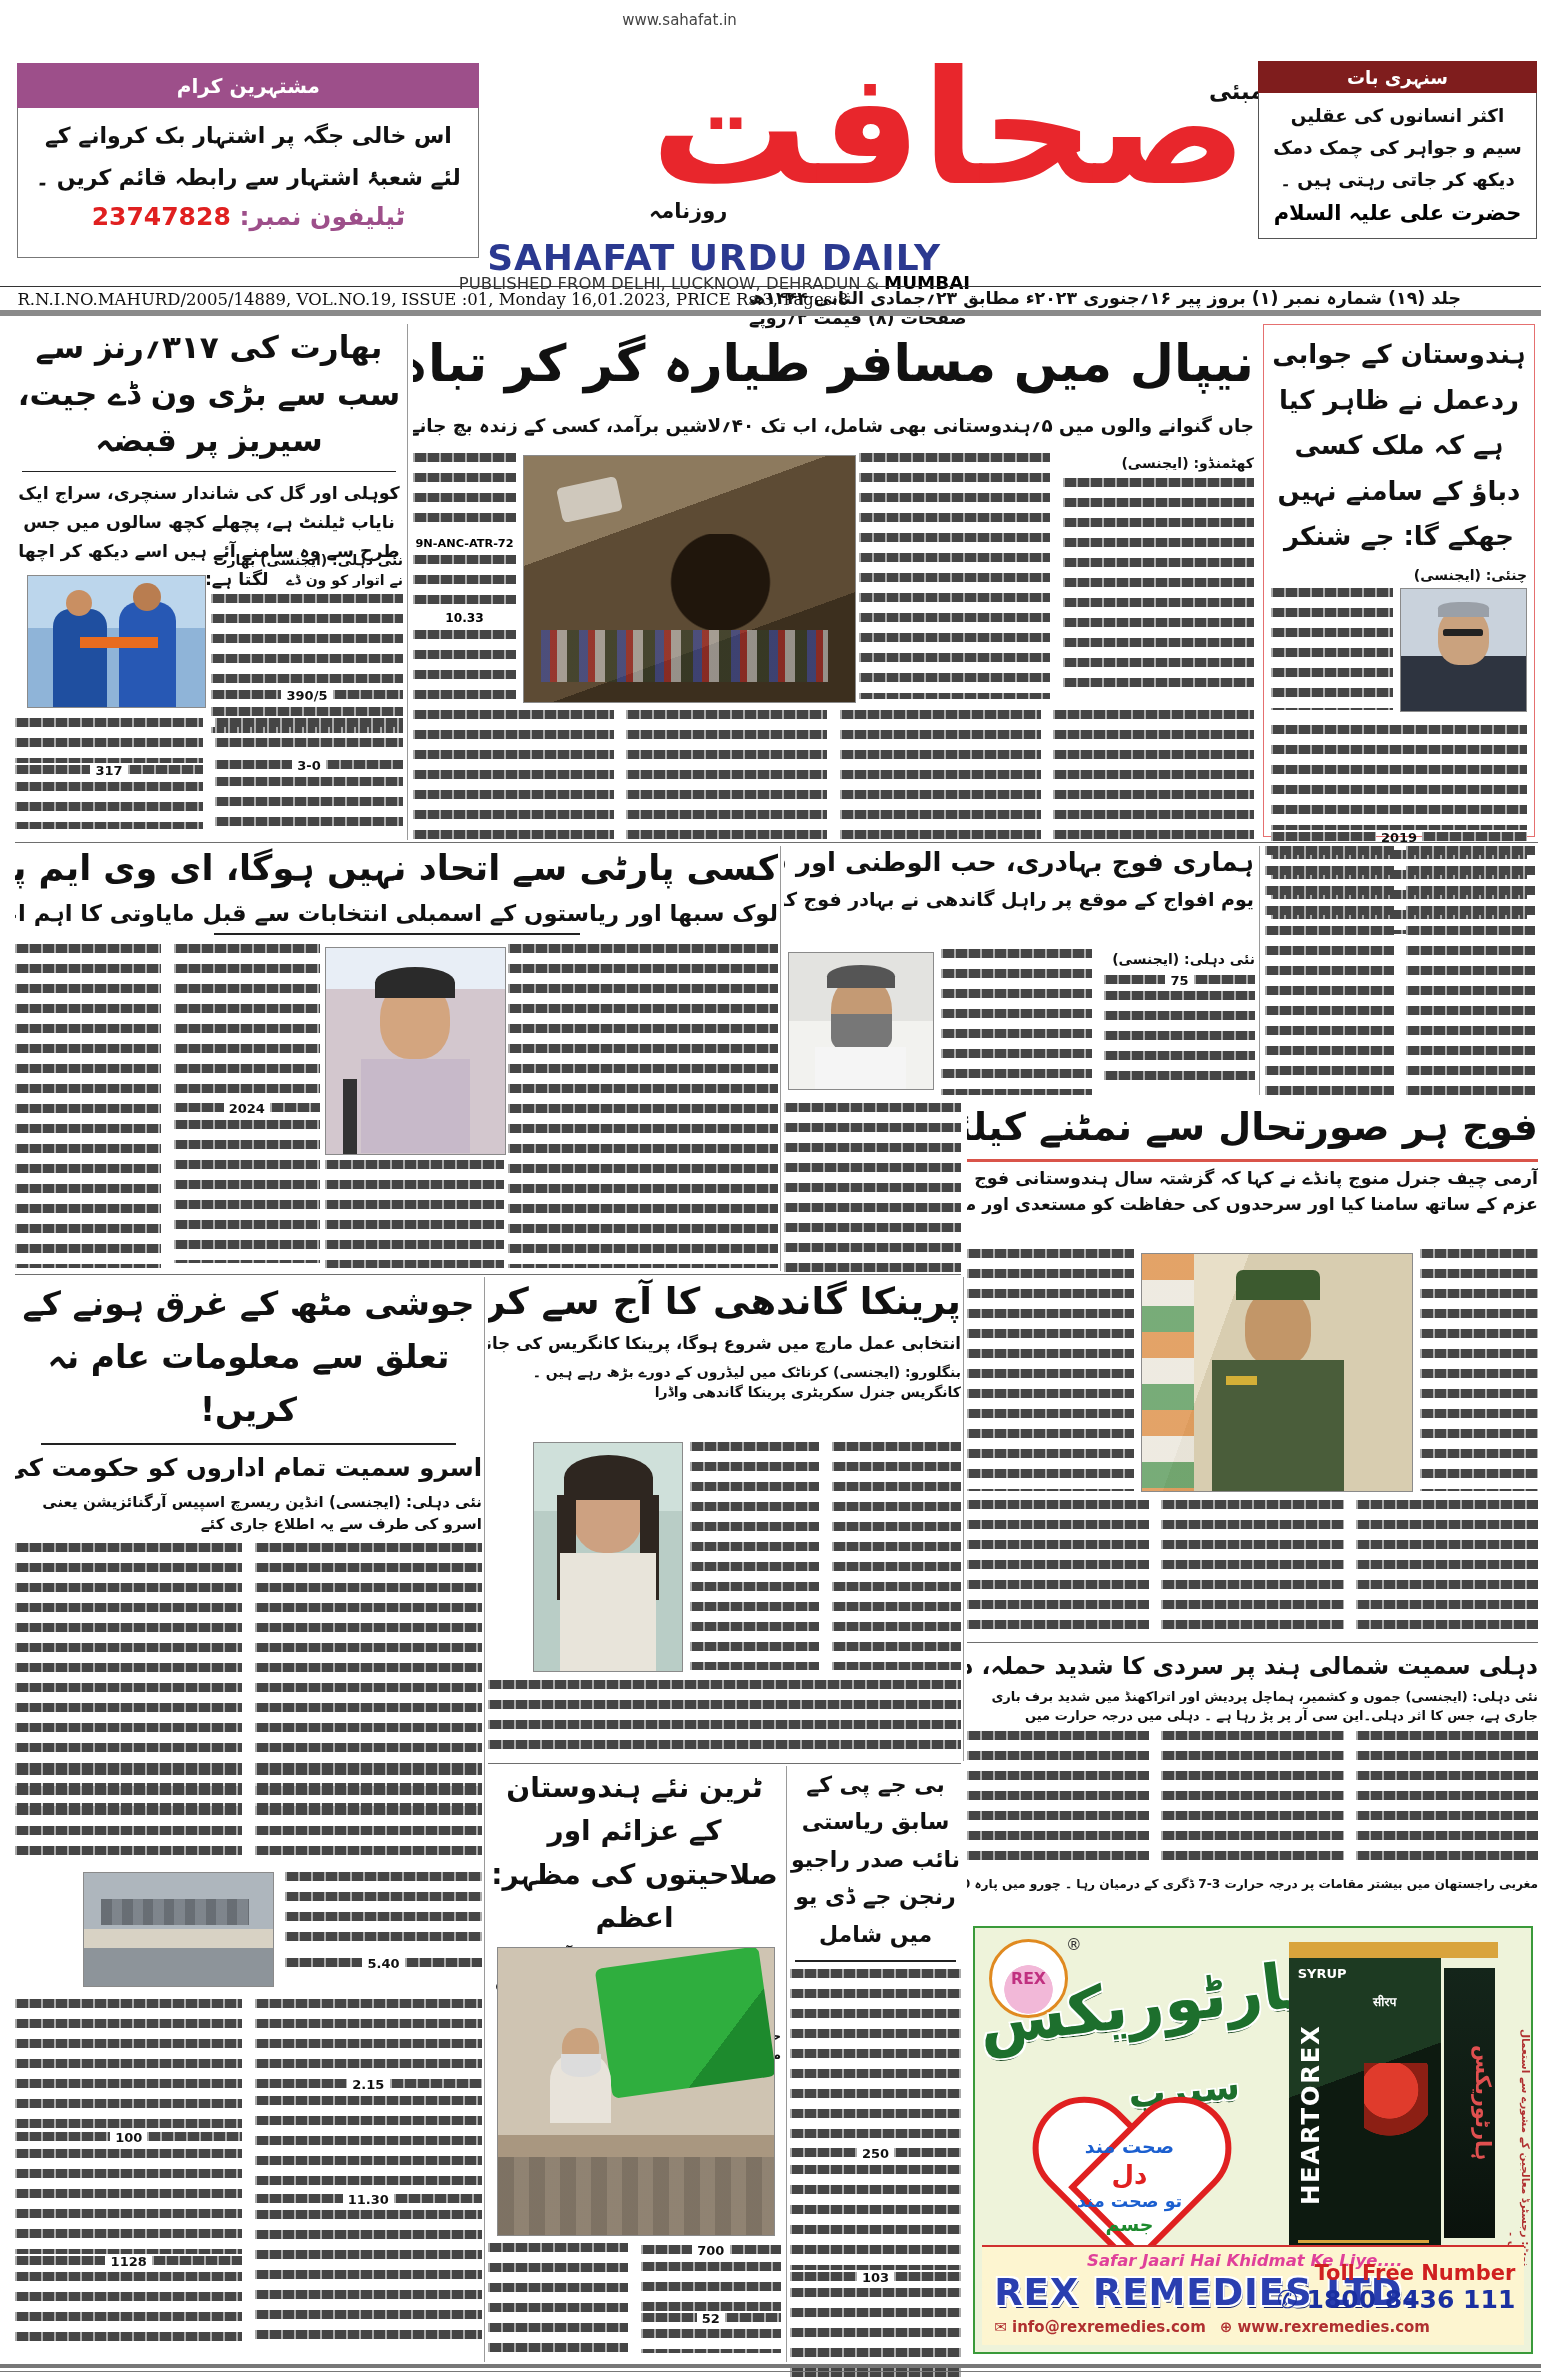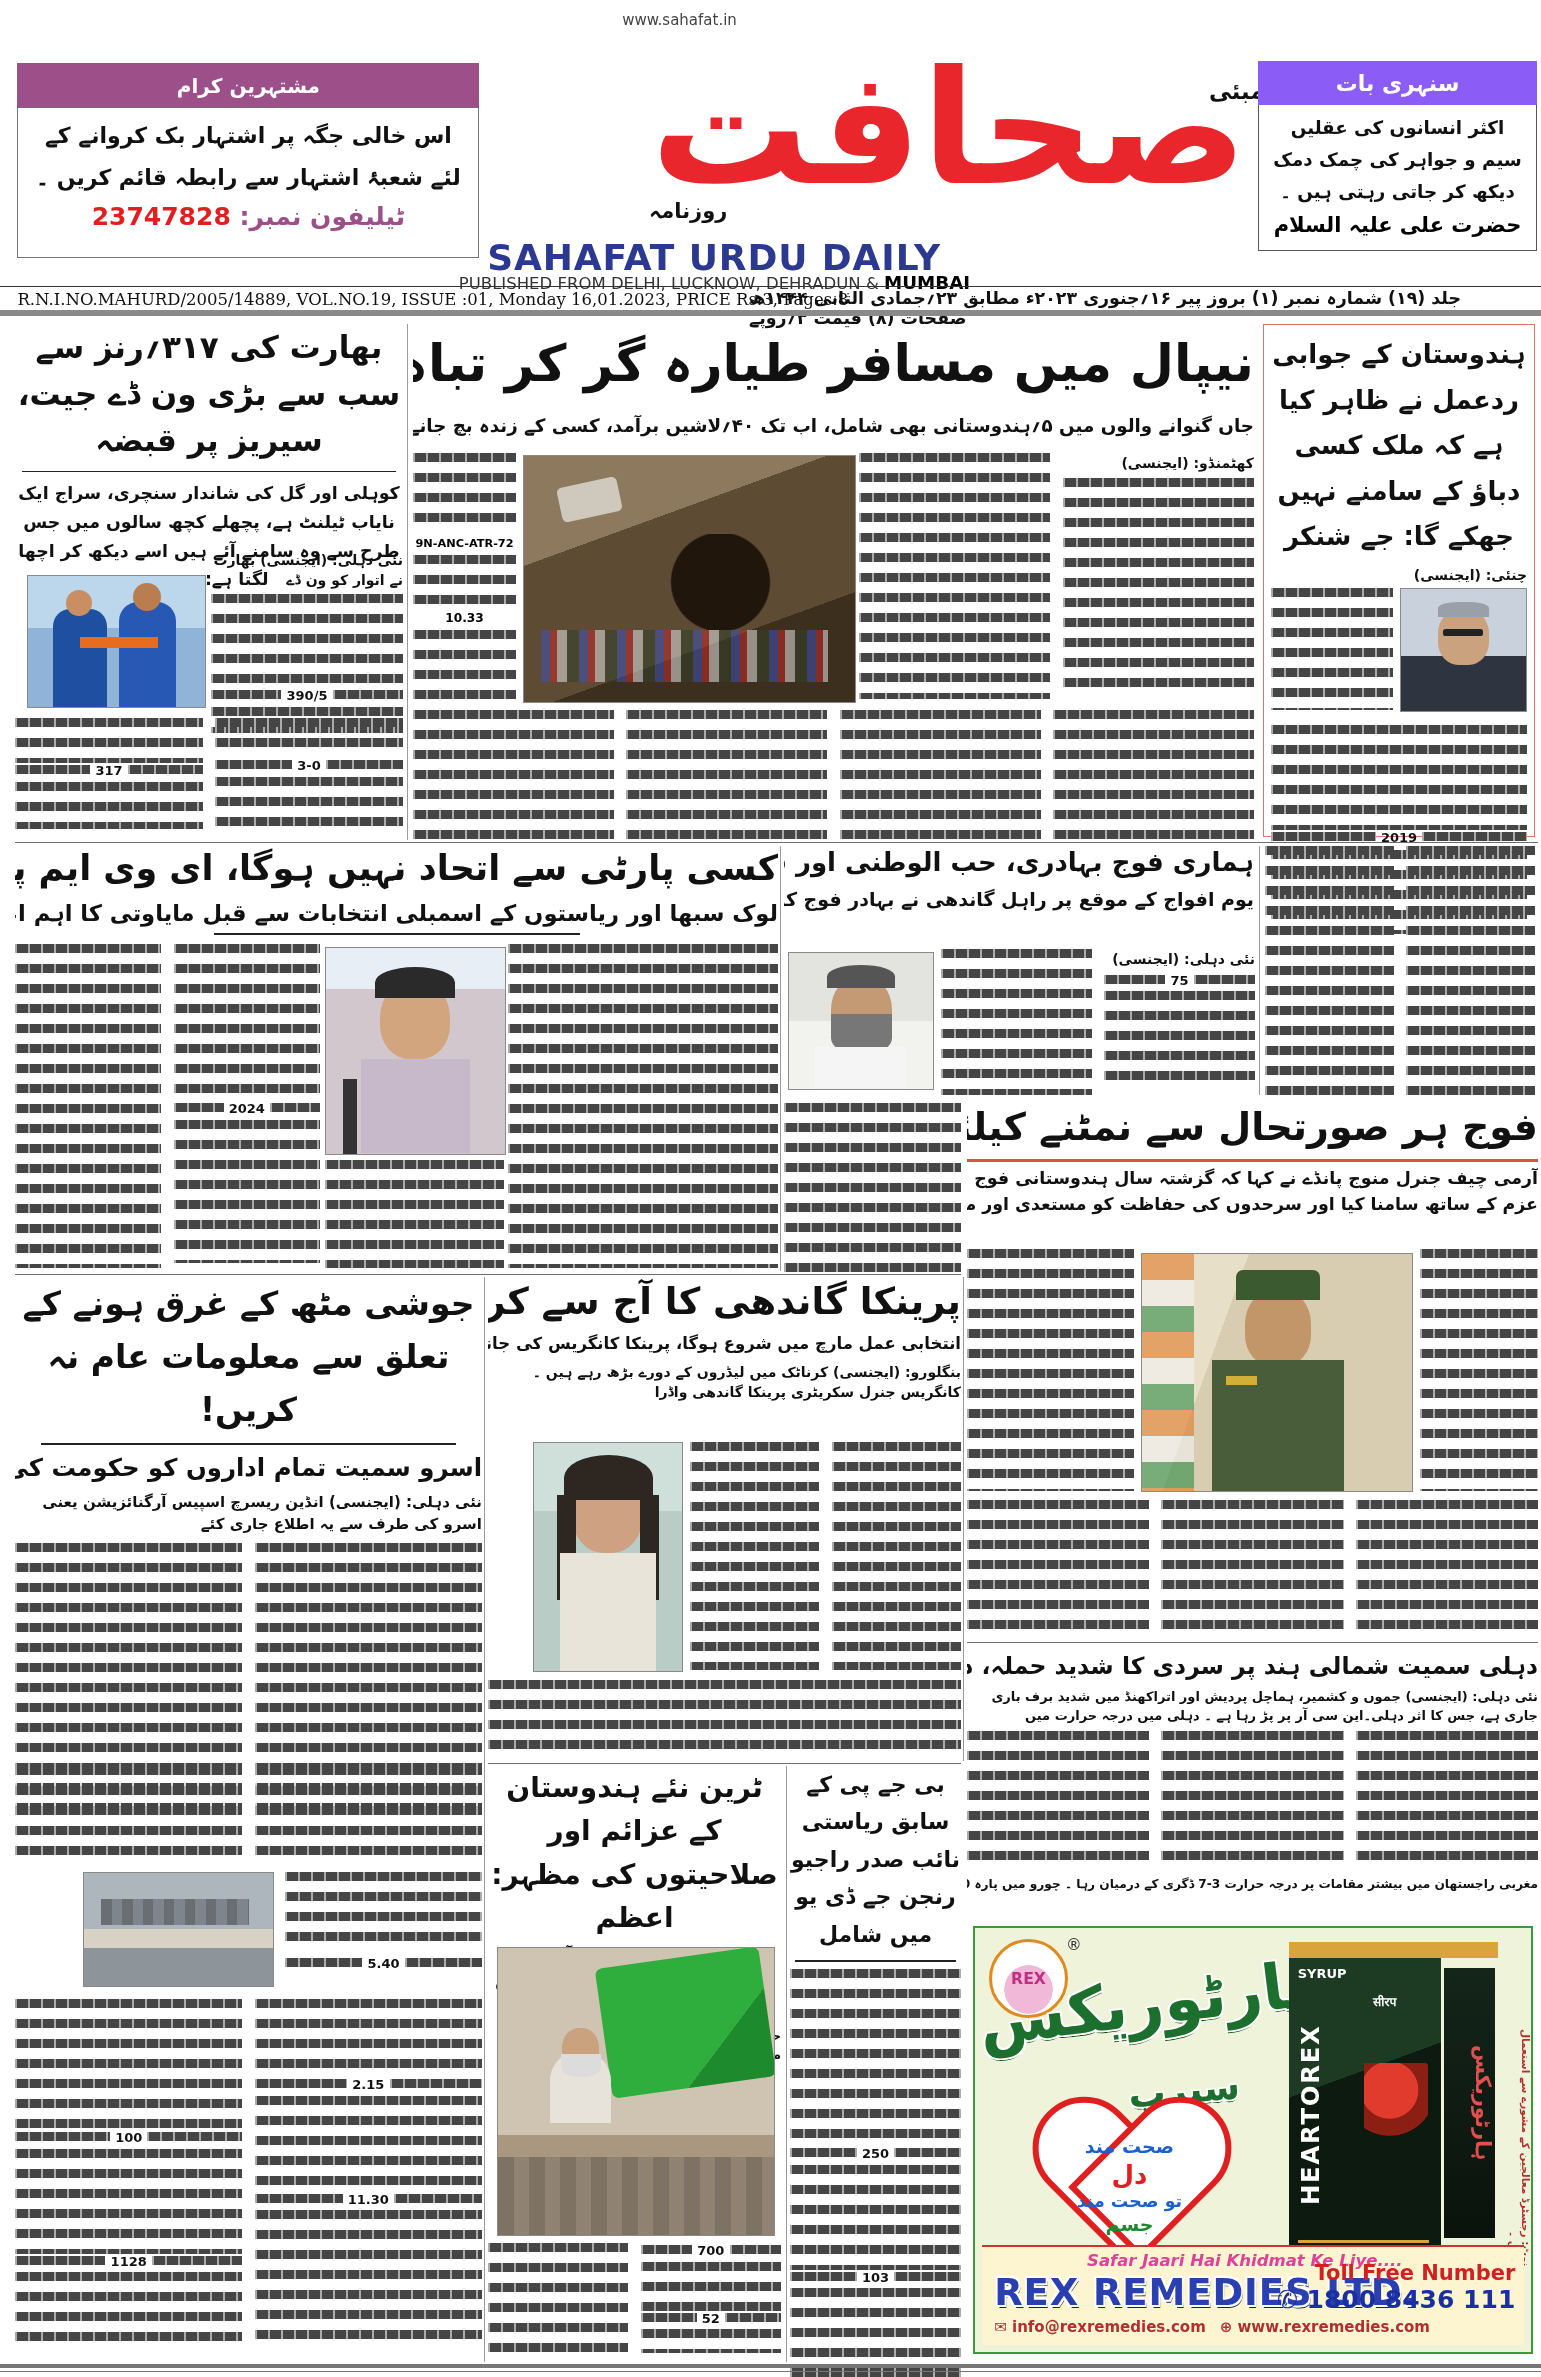--- a/index.html
+++ b/index.html
@@ -61,21 +61,21 @@
   <div class="abs urdu" style="left:1209px;top:78px;font-size:22.6px;font-weight:bold;color:#111;">ممبئی</div>
   <div class="abs urdu" style="left:649px;top:199px;font-size:21px;font-weight:bold;color:#111;">روزنامہ</div>
 
   <div class="abs ctr" style="left:470px;top:237px;width:488px;font-size:36px;font-weight:bold;color:#2b3990;letter-spacing:0.9px;">SAHAFAT URDU DAILY</div>
   <div class="abs ctr" style="left:453px;top:272px;width:523px;font-size:16.5px;color:#333;">
     <span>PUBLISHED FROM DELHI, LUCKNOW, DEHRADUN &amp;</span>
     <span style="font-weight:bold;color:#000;font-size:18.3px;">MUMBAI</span>
   </div>
 
   <div class="abs" style="left:1258px;top:61px;width:279px;height:192px;">
-    <div class="boxhdr" style="height:44px;background:#8b5cf6;font-size:22px;">
+    <div class="boxhdr" style="height:32px;background:#7f1d1d;font-size:18px;">
       <span class="urdu">سنہری بات</span>
     </div>
     <div style="border:0.9px solid #555;border-top:none;height:146px;padding:7px 8.7px;box-sizing:border-box;background:#fff;">
       <div class="urdu ctr" style="font-size:18.3px;font-weight:bold;line-height:1.75;color:#111;">اکثر انسانوں کی عقلیں سیم و جواہر کی چمک دمک دیکھ کر جاتی رہتی ہیں ۔</div>
       <div class="urdu ctr" style="font-size:21px;font-weight:bold;margin-top:5.2px;color:#000;">حضرت علی علیہ السلام</div>
     </div>
   </div>
 
   <div class="hrule" style="left:0;top:286px;width:1541px;background:#333;"></div>
   <div class="abs" style="left:17.4px;top:290px;font-size:16.5px;font-family:'DejaVu Serif',serif;color:#111;">R.N.I.NO.MAHURD/2005/14889, VOL.NO.19, ISSUE :01, Monday 16,01.2023, PRICE Rs.3, Pages:8</div>

